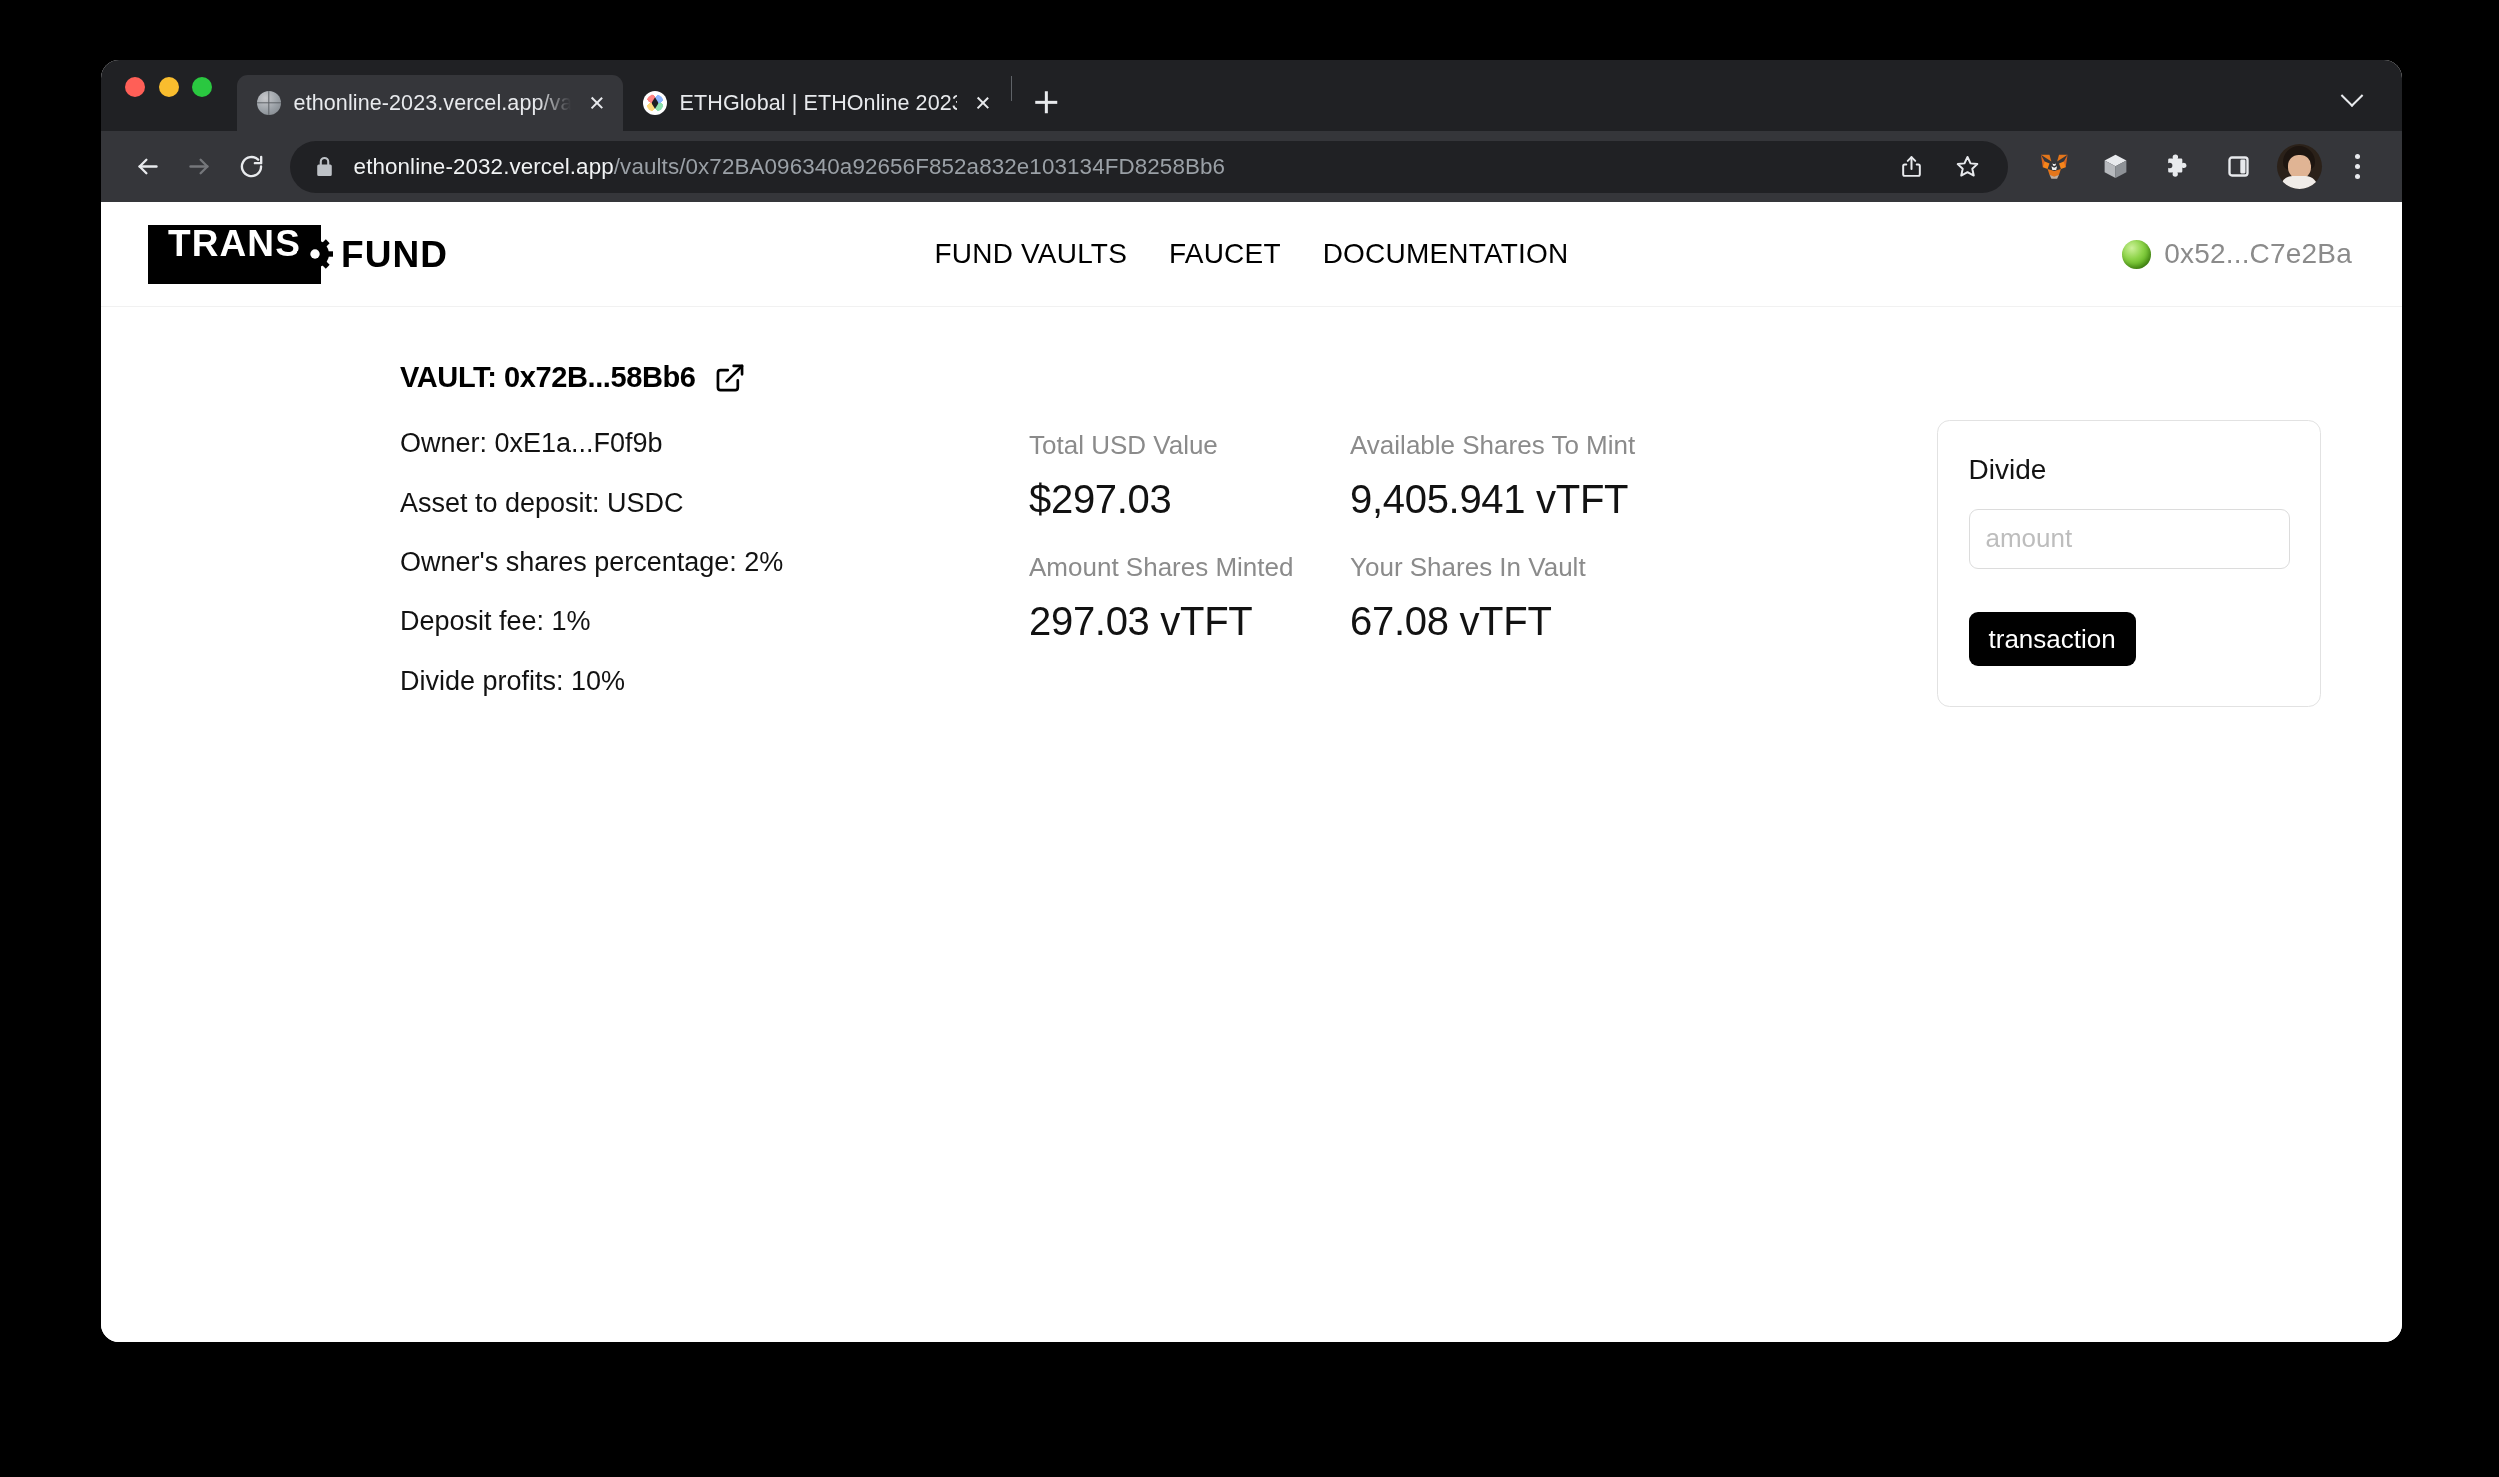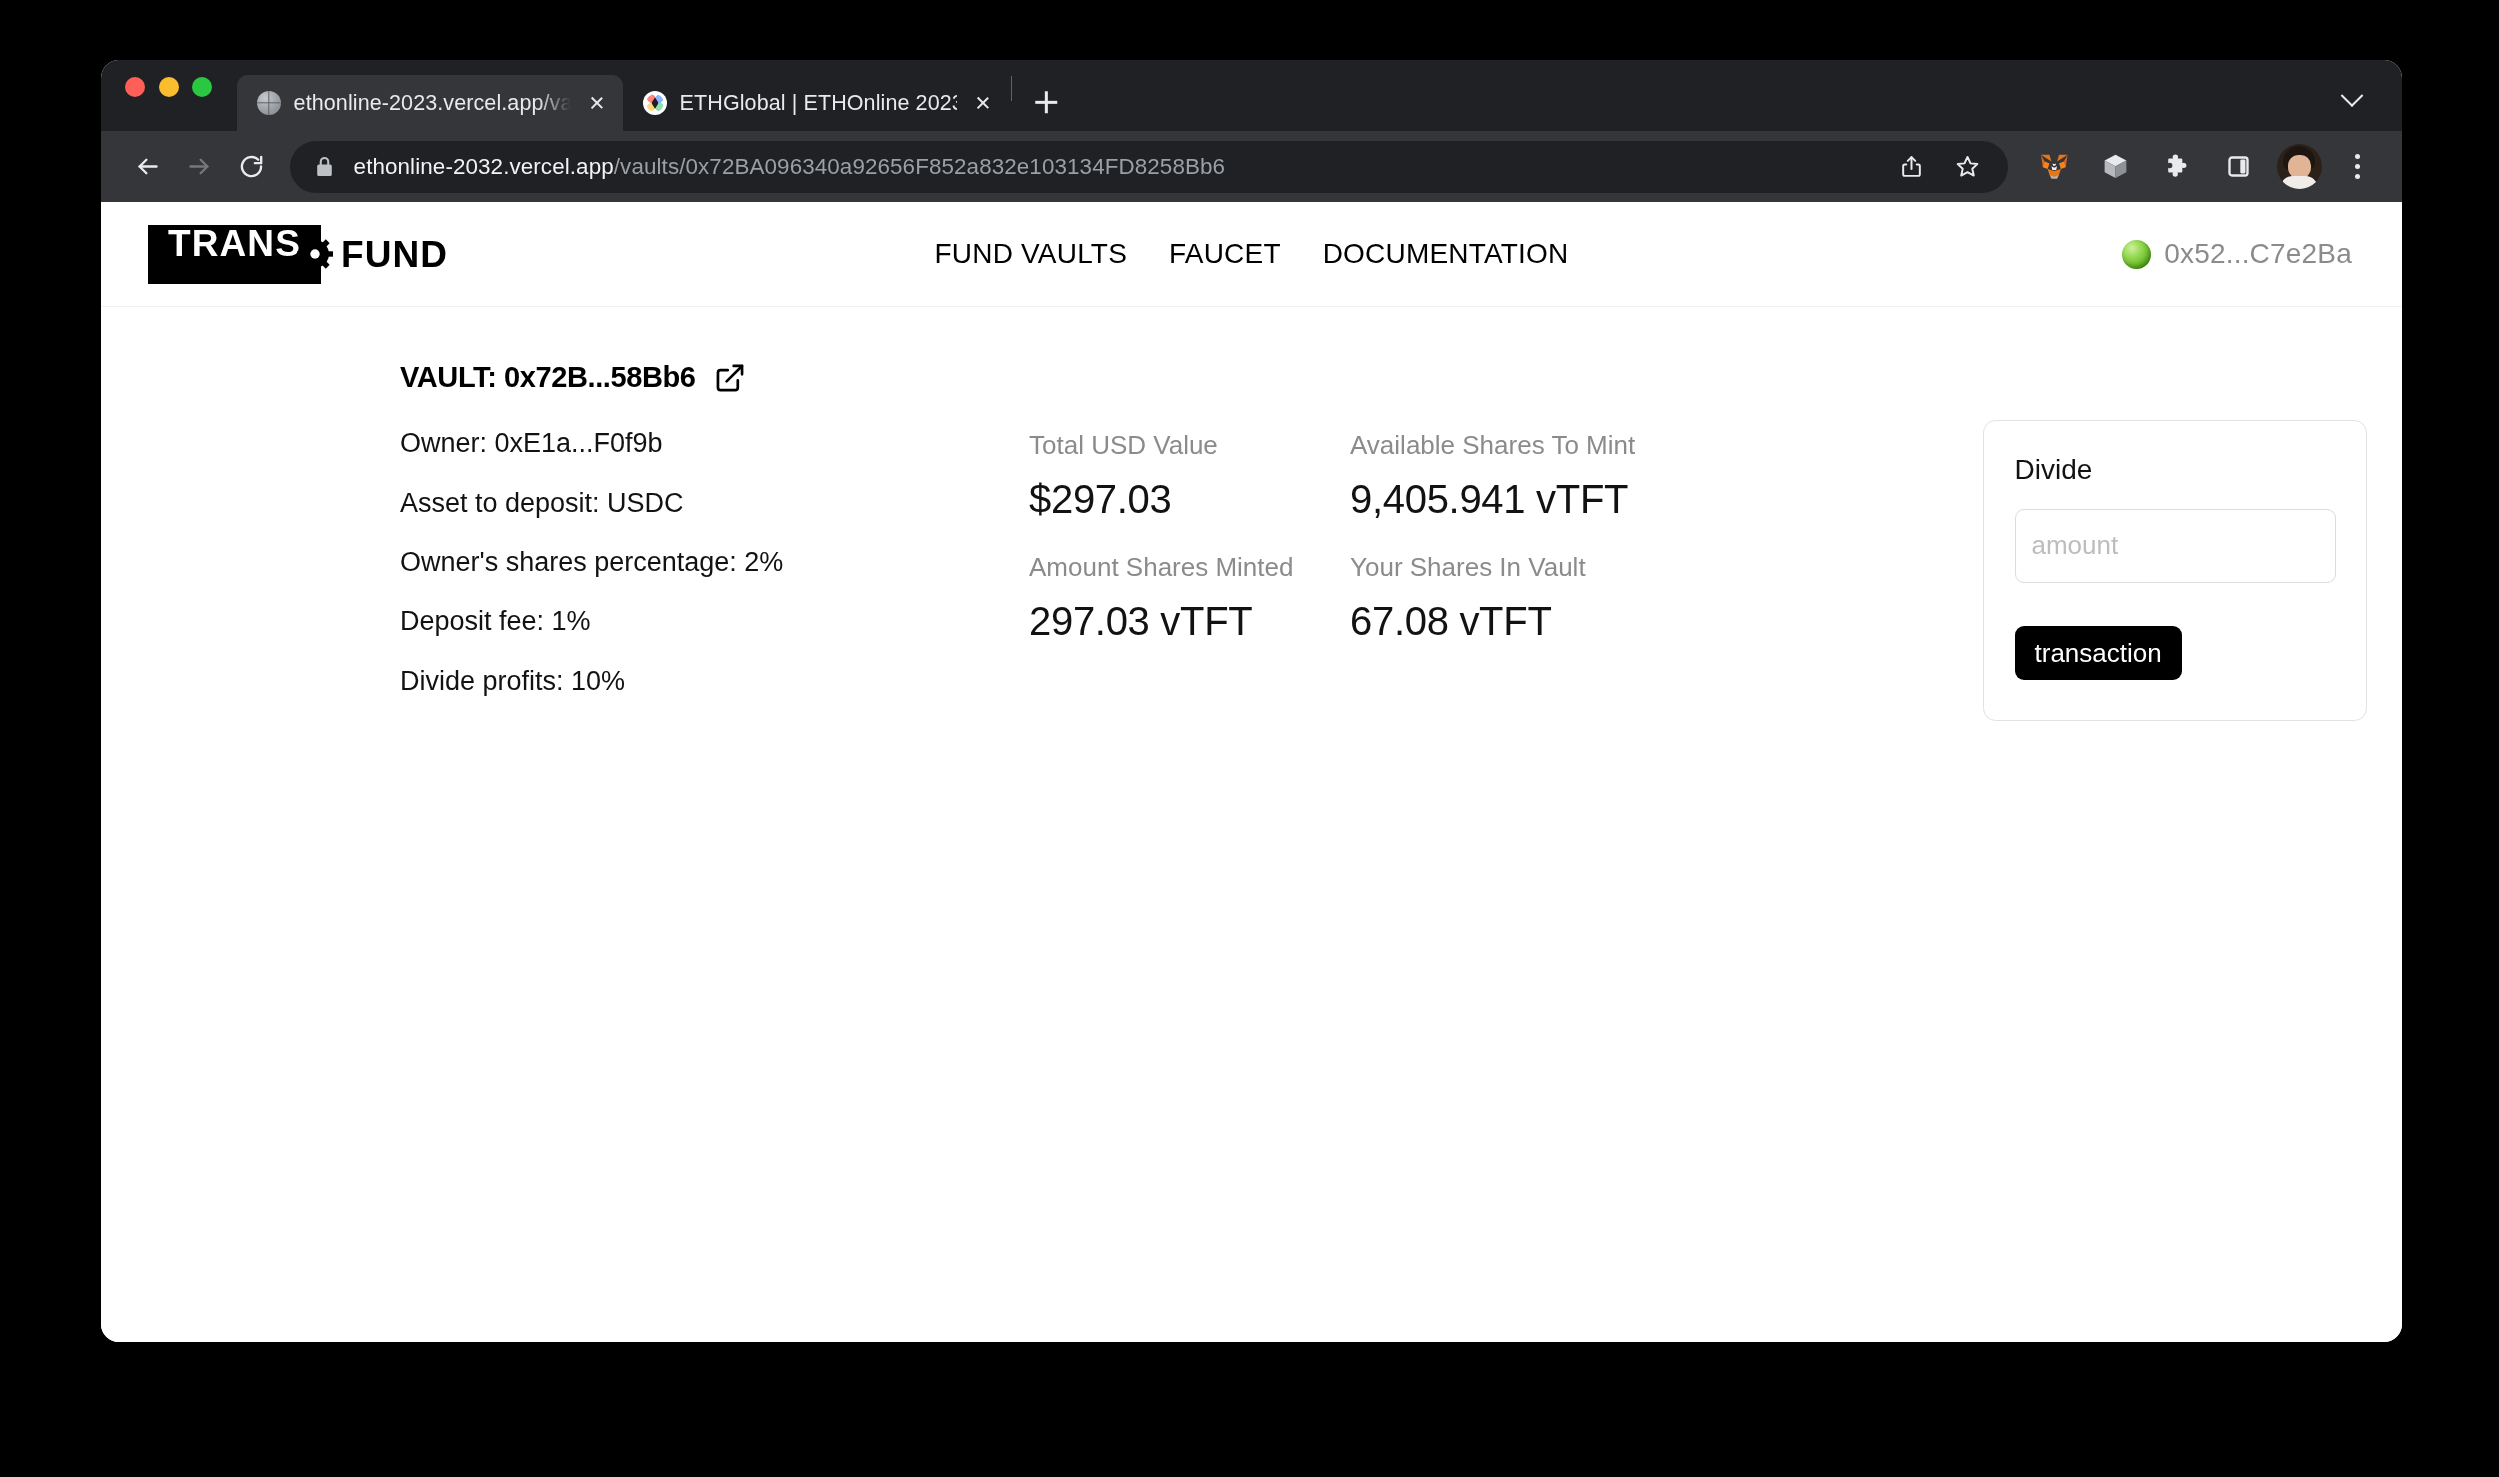--- a/index.html
+++ b/index.html
@@ -320,21 +320,21 @@
     color: #000000;
     letter-spacing: -0.4px;
     line-height: 1.1;
   }
   .vault-link-icon { width: 34px; height: 34px; display: block; }
 
   .content-grid {
     display: flex;
     align-items: flex-start;
     padding-left: 299px;
-    padding-right: 35px;
+    padding-right: 81px;
   }
 
   .detail-list { width: 629px; flex: 0 0 629px; padding-top: 7.2px; }
   .detail-row {
     font-size: 27px;
     color: #121212;
     line-height: 1.2;
     margin-bottom: 27px;
     white-space: nowrap;
   }
@@ -368,21 +368,21 @@
   }
   .deposit-title {
     font-size: 28px;
     color: #121212;
     line-height: 1.2;
     margin-bottom: 22.4px;
   }
   .amount-input {
     display: block;
     width: 100%;
-    height: 74px;
+    height: 60px;
     border: 0.9px solid #dcdcdc;
     border-radius: 9px;
     padding: 0 16px;
     font-size: 26px;
     font-family: "Liberation Sans", sans-serif;
     color: #121212;
     background: #ffffff;
     outline: none;
   }
   .amount-input::placeholder { color: #bdbdbd; }

